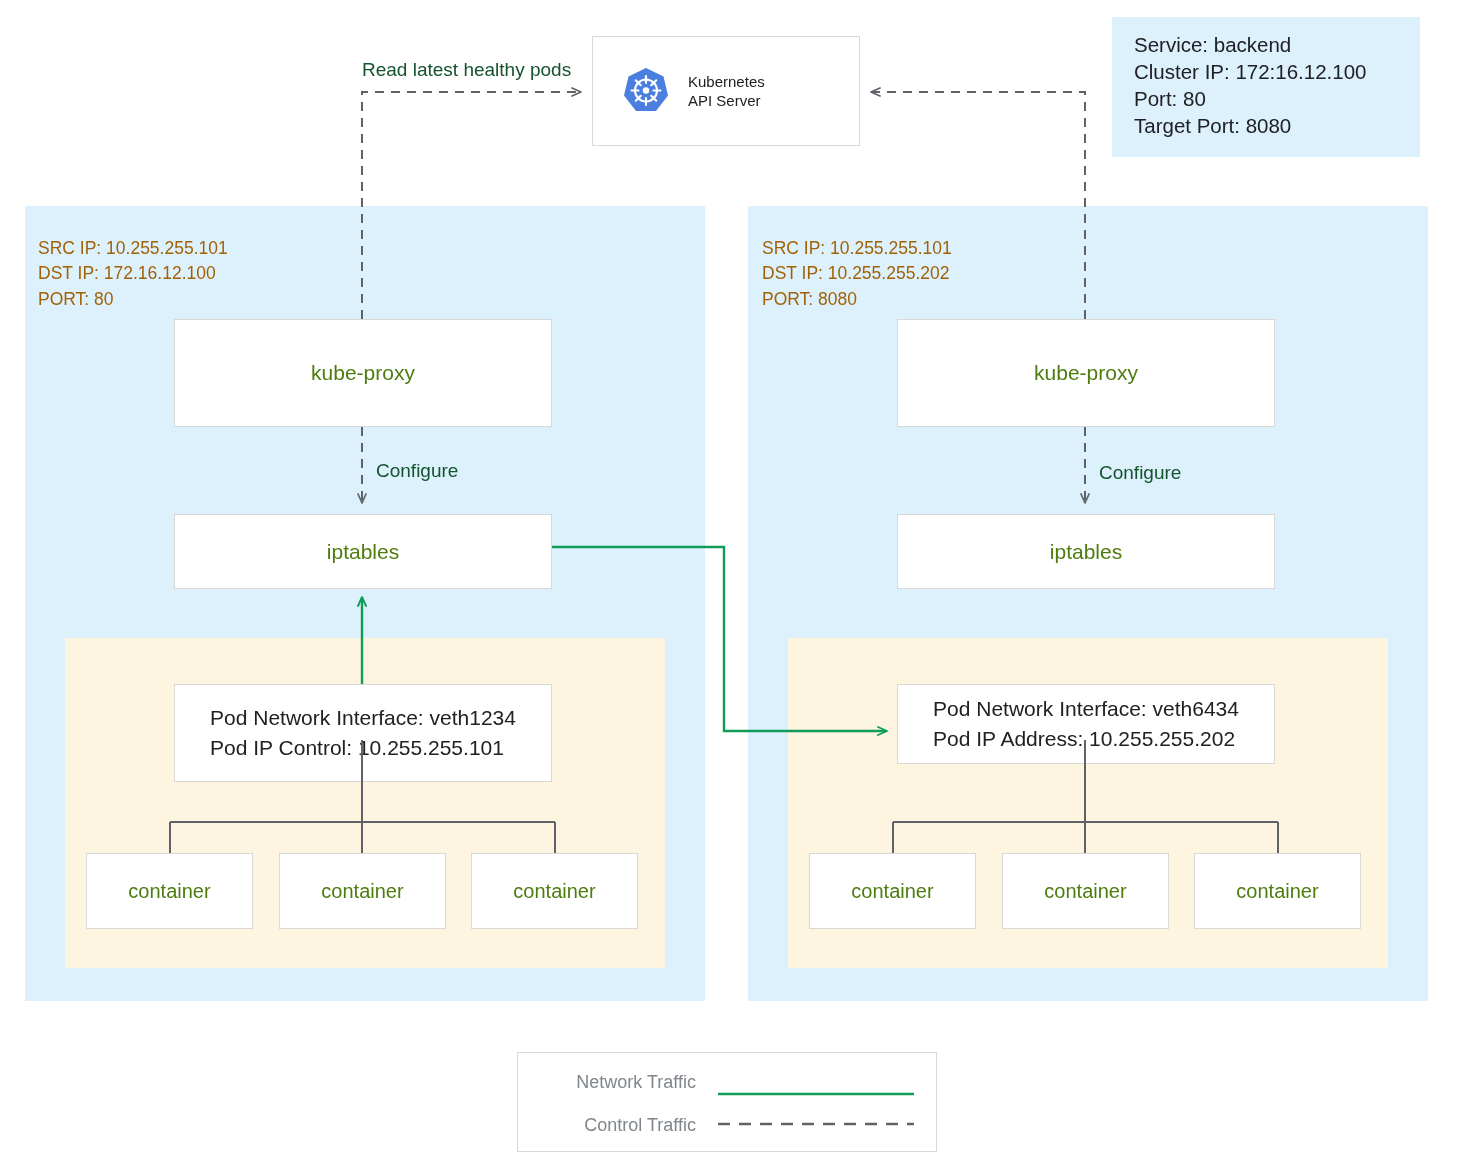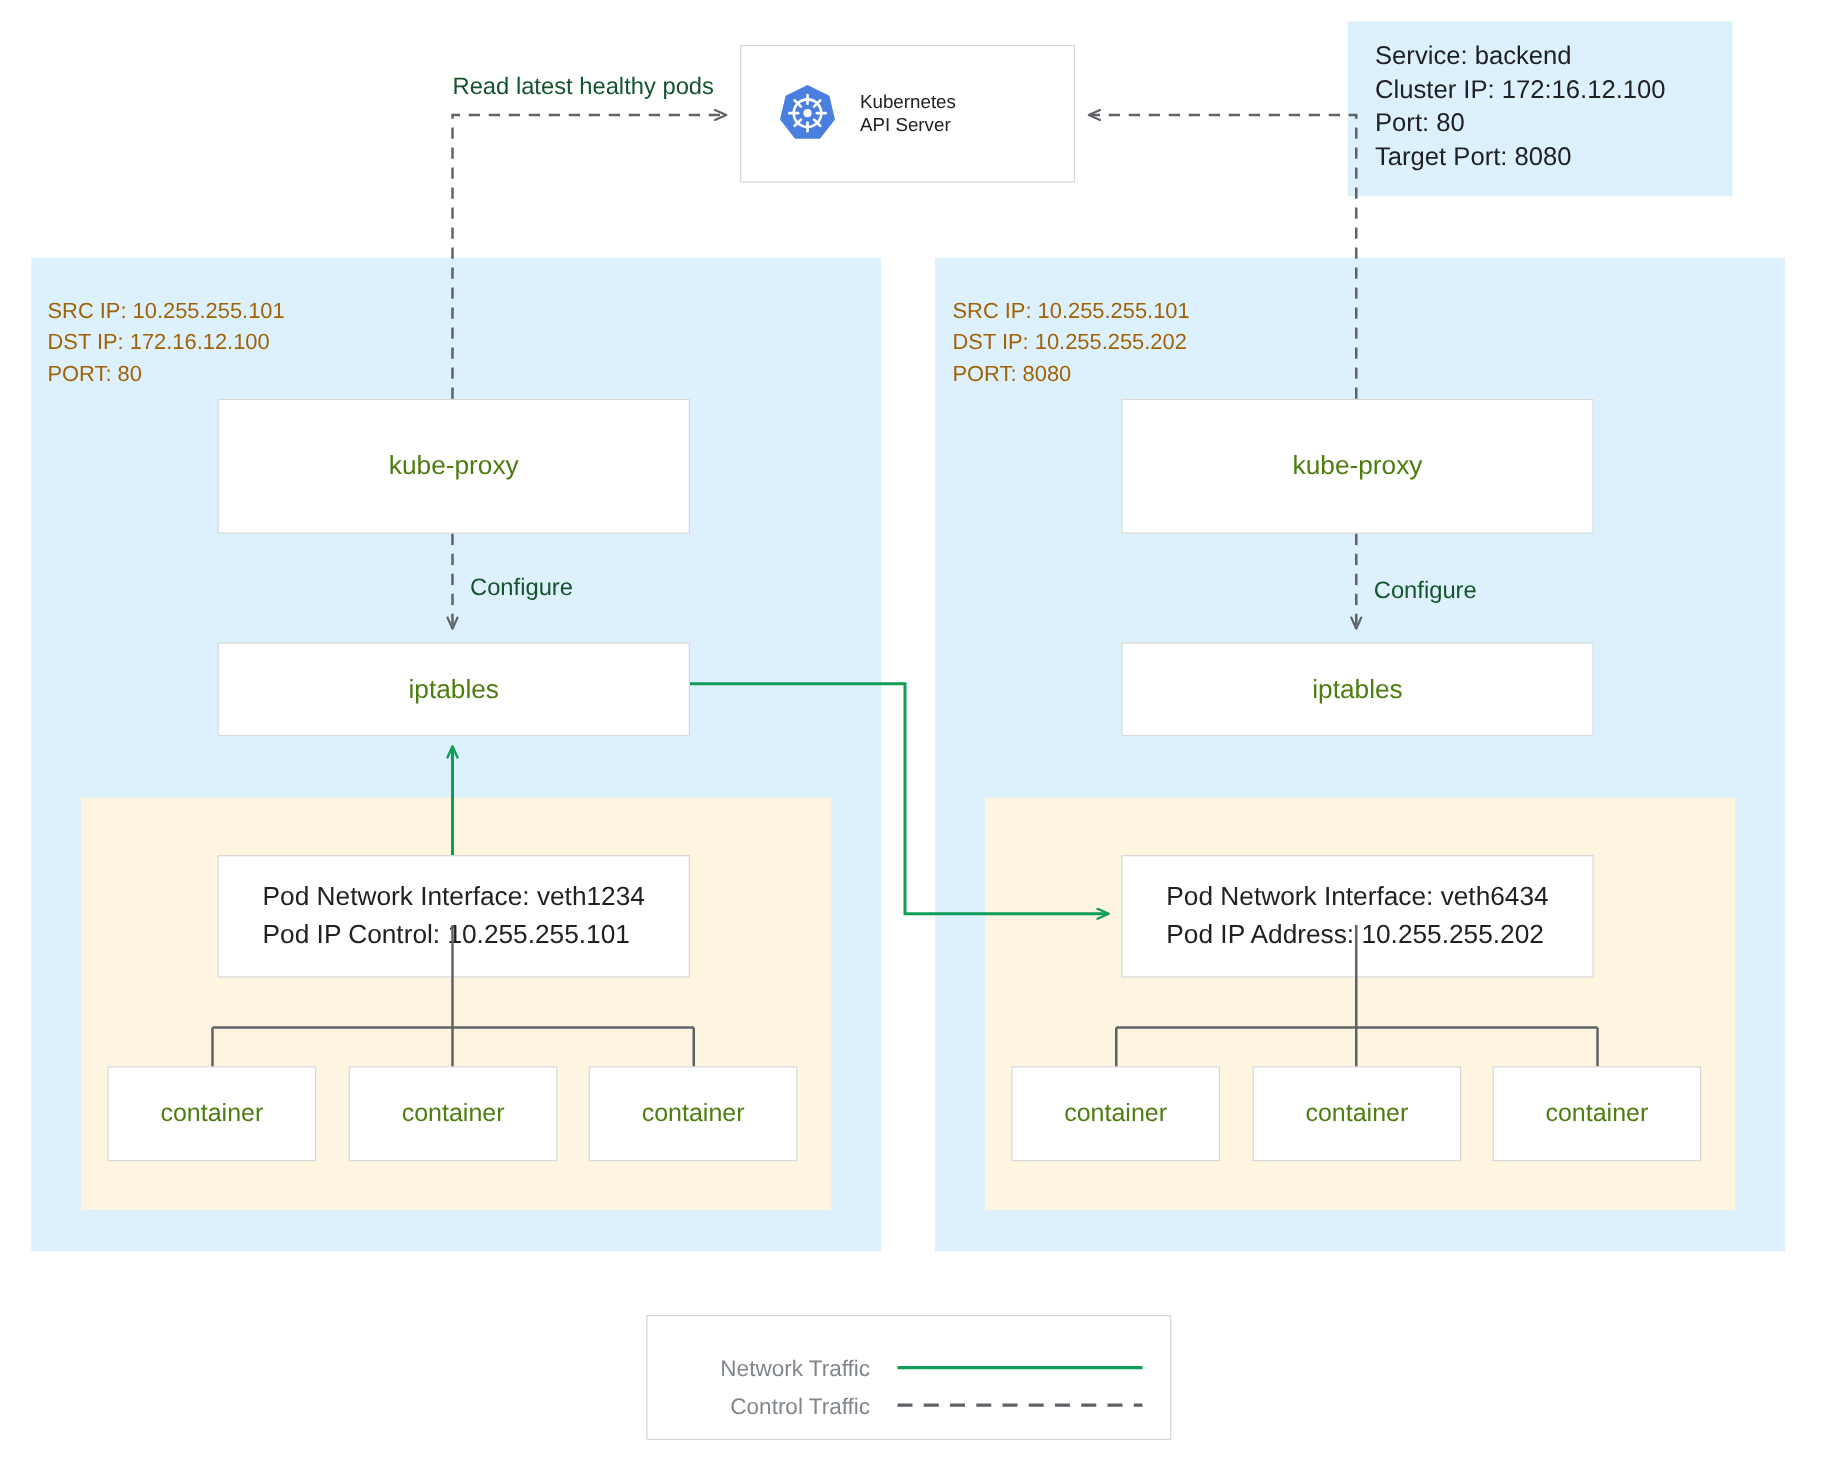--- a/index.html
+++ b/index.html
@@ -149,21 +149,21 @@
           <line x1="60.5" y1="59.5" x2="70.5" y2="69.5"></line>
           <line x1="70.5" y1="28.5" x2="60.5" y2="38.5"></line>
           <line x1="39.5" y1="59.5" x2="29.5" y2="69.5"></line>
         </g>
       </svg>
     </span>
     <span class="api-text">Kubernetes
 API Server</span>
   </div>
 
-  <div class="abs svcbox" style="left:1078px; top:17px; width:308px; height:140px;">
+  <div class="abs svcbox" style="left:1112px; top:17px; width:308px; height:140px;">
     <div class="line">Service: backend</div>
     <div class="line">Cluster IP: 172:16.12.100</div>
     <div class="line">Port: 80</div>
     <div class="line">Target Port: 8080</div>
   </div>
 
   <div class="abs wbox" style="left:174px; top:319px; width:378px; height:108px;">
     <span class="wbox-label">kube-proxy</span>
   </div>
   <div class="abs wbox" style="left:174px; top:514px; width:378px; height:75px;">
@@ -181,21 +181,21 @@
   <div class="abs wbox" style="left:471px; top:853px; width:167px; height:76px;">
     <span class="wbox-label container-label">container</span>
   </div>
 
   <div class="abs wbox" style="left:897px; top:319px; width:378px; height:108px;">
     <span class="wbox-label">kube-proxy</span>
   </div>
   <div class="abs wbox" style="left:897px; top:514px; width:378px; height:75px;">
     <span class="wbox-label">iptables</span>
   </div>
-  <div class="abs wbox" style="left:897px; top:684px; width:378px; height:98px;">
+  <div class="abs wbox" style="left:897px; top:684px; width:378px; height:80px;">
     <span class="podif-label"><span>Pod Network Interface: veth6434</span><br><span>Pod IP Address: 10.255.255.202</span></span>
   </div>
   <div class="abs wbox" style="left:809px; top:853px; width:167px; height:76px;">
     <span class="wbox-label container-label">container</span>
   </div>
   <div class="abs wbox" style="left:1002px; top:853px; width:167px; height:76px;">
     <span class="wbox-label container-label">container</span>
   </div>
   <div class="abs wbox" style="left:1194px; top:853px; width:167px; height:76px;">
     <span class="wbox-label container-label">container</span>
@@ -226,21 +226,21 @@
     <path d="M362,740 L362,822 M170,822 L555,822 M170,822 L170,853 M362,822 L362,853 M555,822 L555,853" fill="none" stroke="#5f6368" stroke-width="2"></path>
 
     <path d="M1085,740 L1085,822 M893,822 L1278,822 M893,822 L893,853 M1085,822 L1085,853 M1278,822 L1278,853" fill="none" stroke="#5f6368" stroke-width="2"></path>
   </svg>
 
   <div class="abs edge-label" style="left:362px; top:59px;">Read latest healthy pods</div>
   <div class="abs edge-label" style="left:376px; top:460px;">Configure</div>
   <div class="abs edge-label" style="left:1099px; top:462px;">Configure</div>
 
   <div class="abs legend-box" style="left:517px; top:1052px; width:420px; height:100px;">
-    <div class="abs legend-label" style="left:18px; top:32px; width:160px;">Network Traffic</div>
+    <div class="abs legend-label" style="left:18px; top:19px; width:160px;">Network Traffic</div>
     <div class="abs legend-label" style="left:18px; top:62px; width:160px;">Control Traffic</div>
     <svg class="abs" width="220" height="100" style="left:196px; top:0;">
       <line x1="4" y1="41" x2="200" y2="41" stroke="#0f9d58" stroke-width="2.6"></line>
       <line x1="4" y1="71" x2="200" y2="71" stroke="#5f6368" stroke-width="2.6" stroke-dasharray="12,9"></line>
     </svg>
   </div>
 
 </div>
 
 </body></html>

